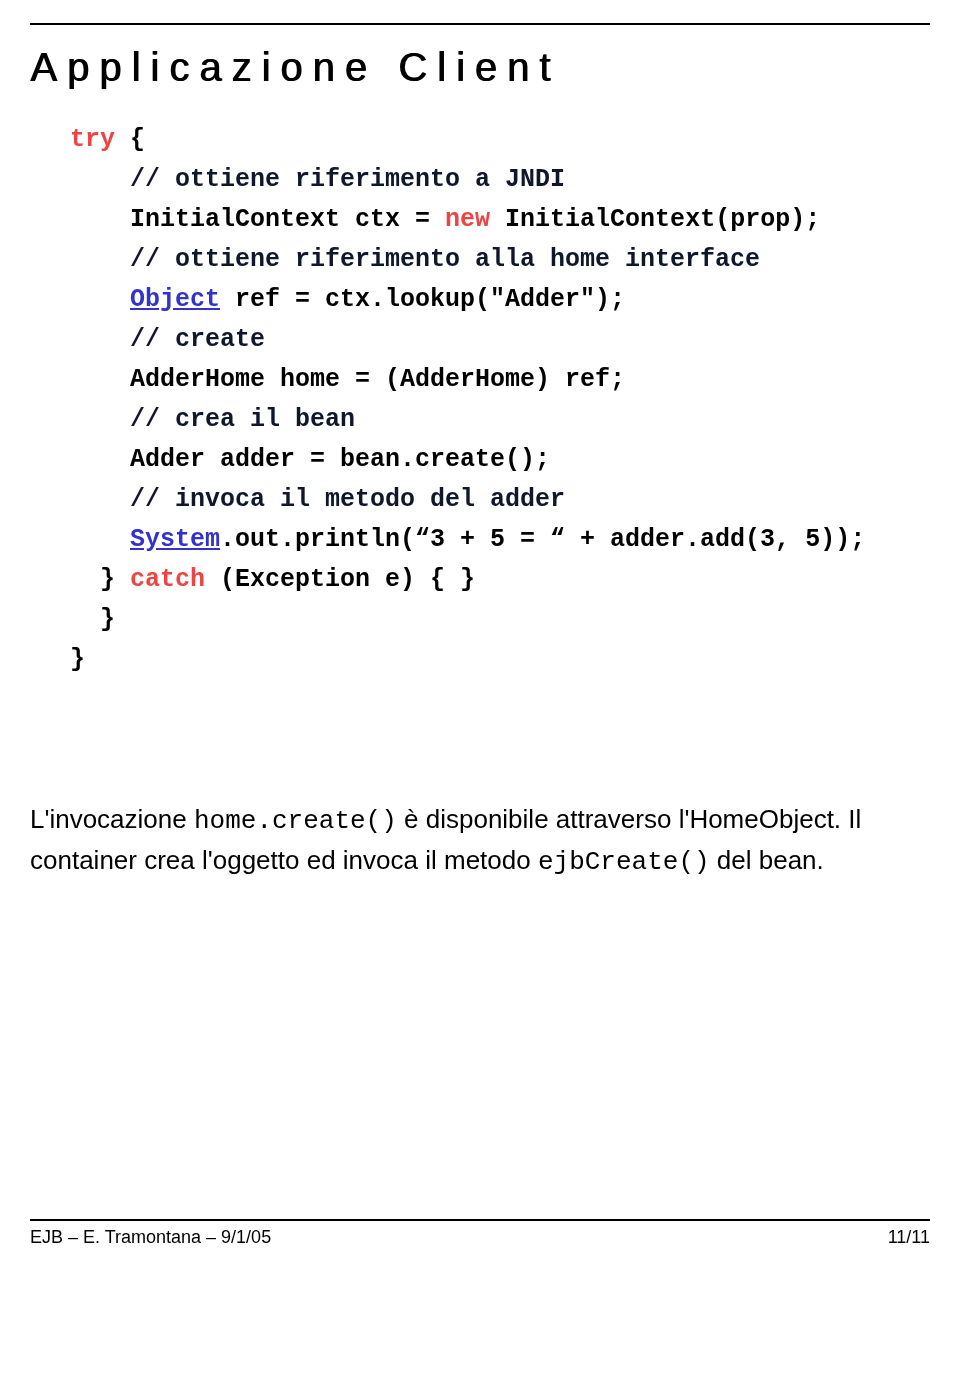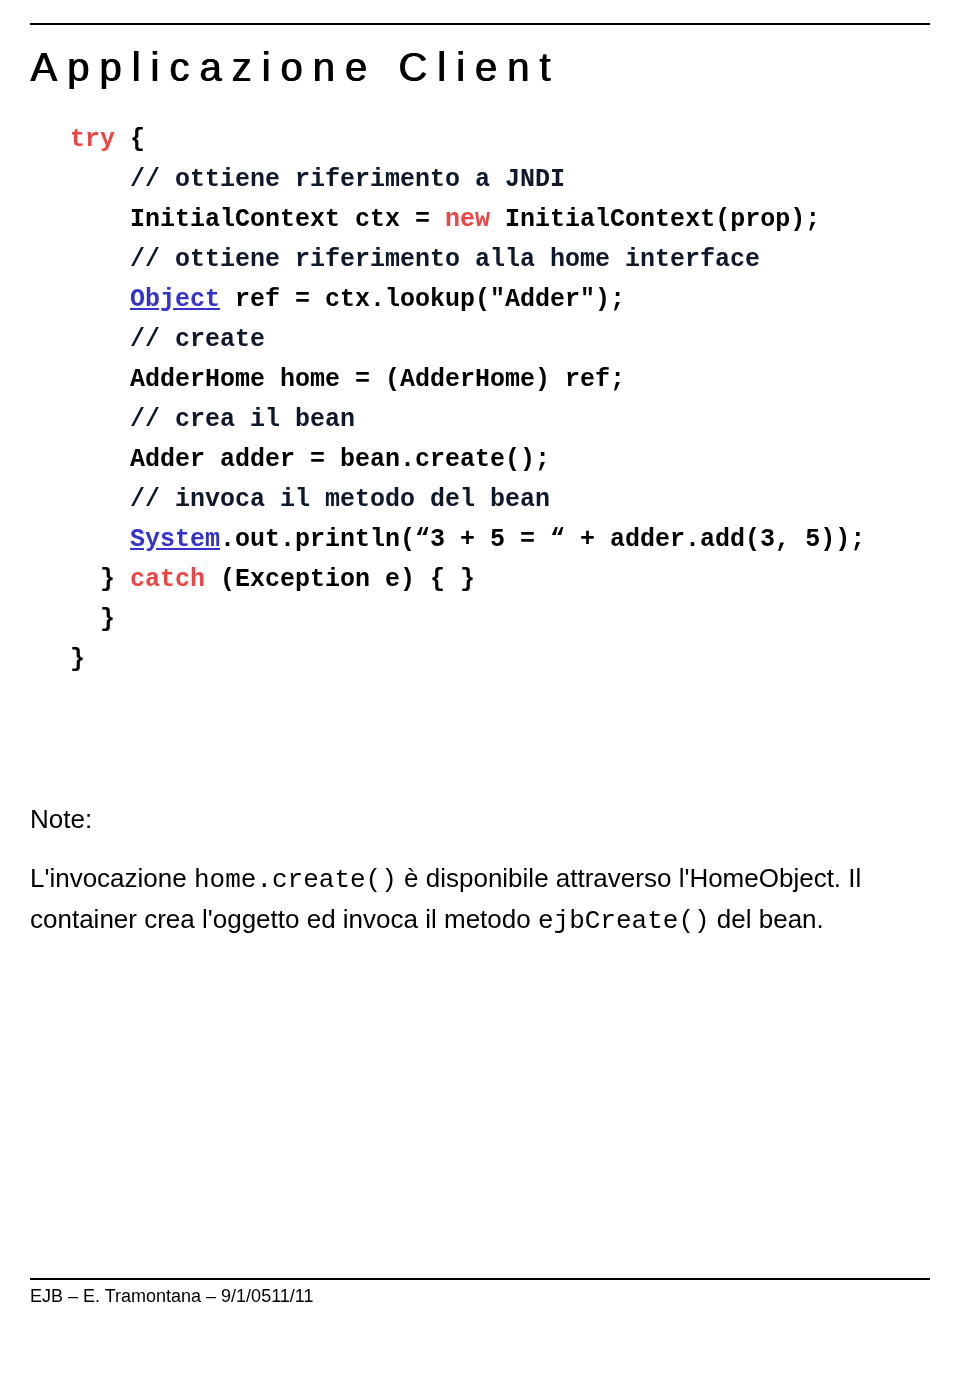--- a/index.html
+++ b/index.html
@@ -54,48 +54,48 @@
     padding-top: 8px;
     font-size: 18px;
   }
   .footer .hr-bottom {
     border: none;
     border-top: 2px solid #000;
     margin-bottom: 6px;
   }
   .footer-row {
     display: flex;
+    justify-content: space-between;
   }
 </style>
 </head>
 <body>
 
 <div class="page">
 
   <hr class="hr-top">
 
   <h1 class="title">Applicazione Client</h1>
 
   <div class="code-block"><span class="kw">try</span><span> {</span>
     <span class="comment">// ottiene riferimento a JNDI</span>
     <span>InitialContext ctx = </span><span class="kw">new</span><span> InitialContext(prop);</span>
     <span class="comment">// ottiene riferimento alla home interface</span>
     <span class="type">Object</span><span> ref = ctx.lookup("Adder");</span>
     <span class="comment">// create</span>
     <span>AdderHome home = (AdderHome) ref;</span>
     <span class="comment">// crea il bean</span>
     <span>Adder adder = bean.create();</span>
-    <span class="comment">// invoca il metodo del bean</span>
+    <span class="comment">// invoca il metodo del adder</span>
     <span class="type">System</span><span>.out.println(“3 + 5 = “ + adder.add(3, 5));</span>
   <span>} </span><span class="kw">catch</span><span> (Exception e) { }</span>
 <span>  }</span>
 <span>}</span></div>
 
   <div class="notes">
-    <div class="notes-label">Note:</div>
     <div>
       <span>L'invocazione </span><span class="mono">home.create()</span><span> è disponibile attraverso l'HomeObject.  Il container crea l'oggetto ed invoca il metodo </span><span class="mono">ejbCreate()</span><span> del bean.</span>
     </div>
   </div>
 
   <div class="footer">
     <hr class="hr-bottom">
     <div class="footer-row">
       <span>EJB  – E. Tramontana – 9/1/05</span>
       <span>11/11</span>

